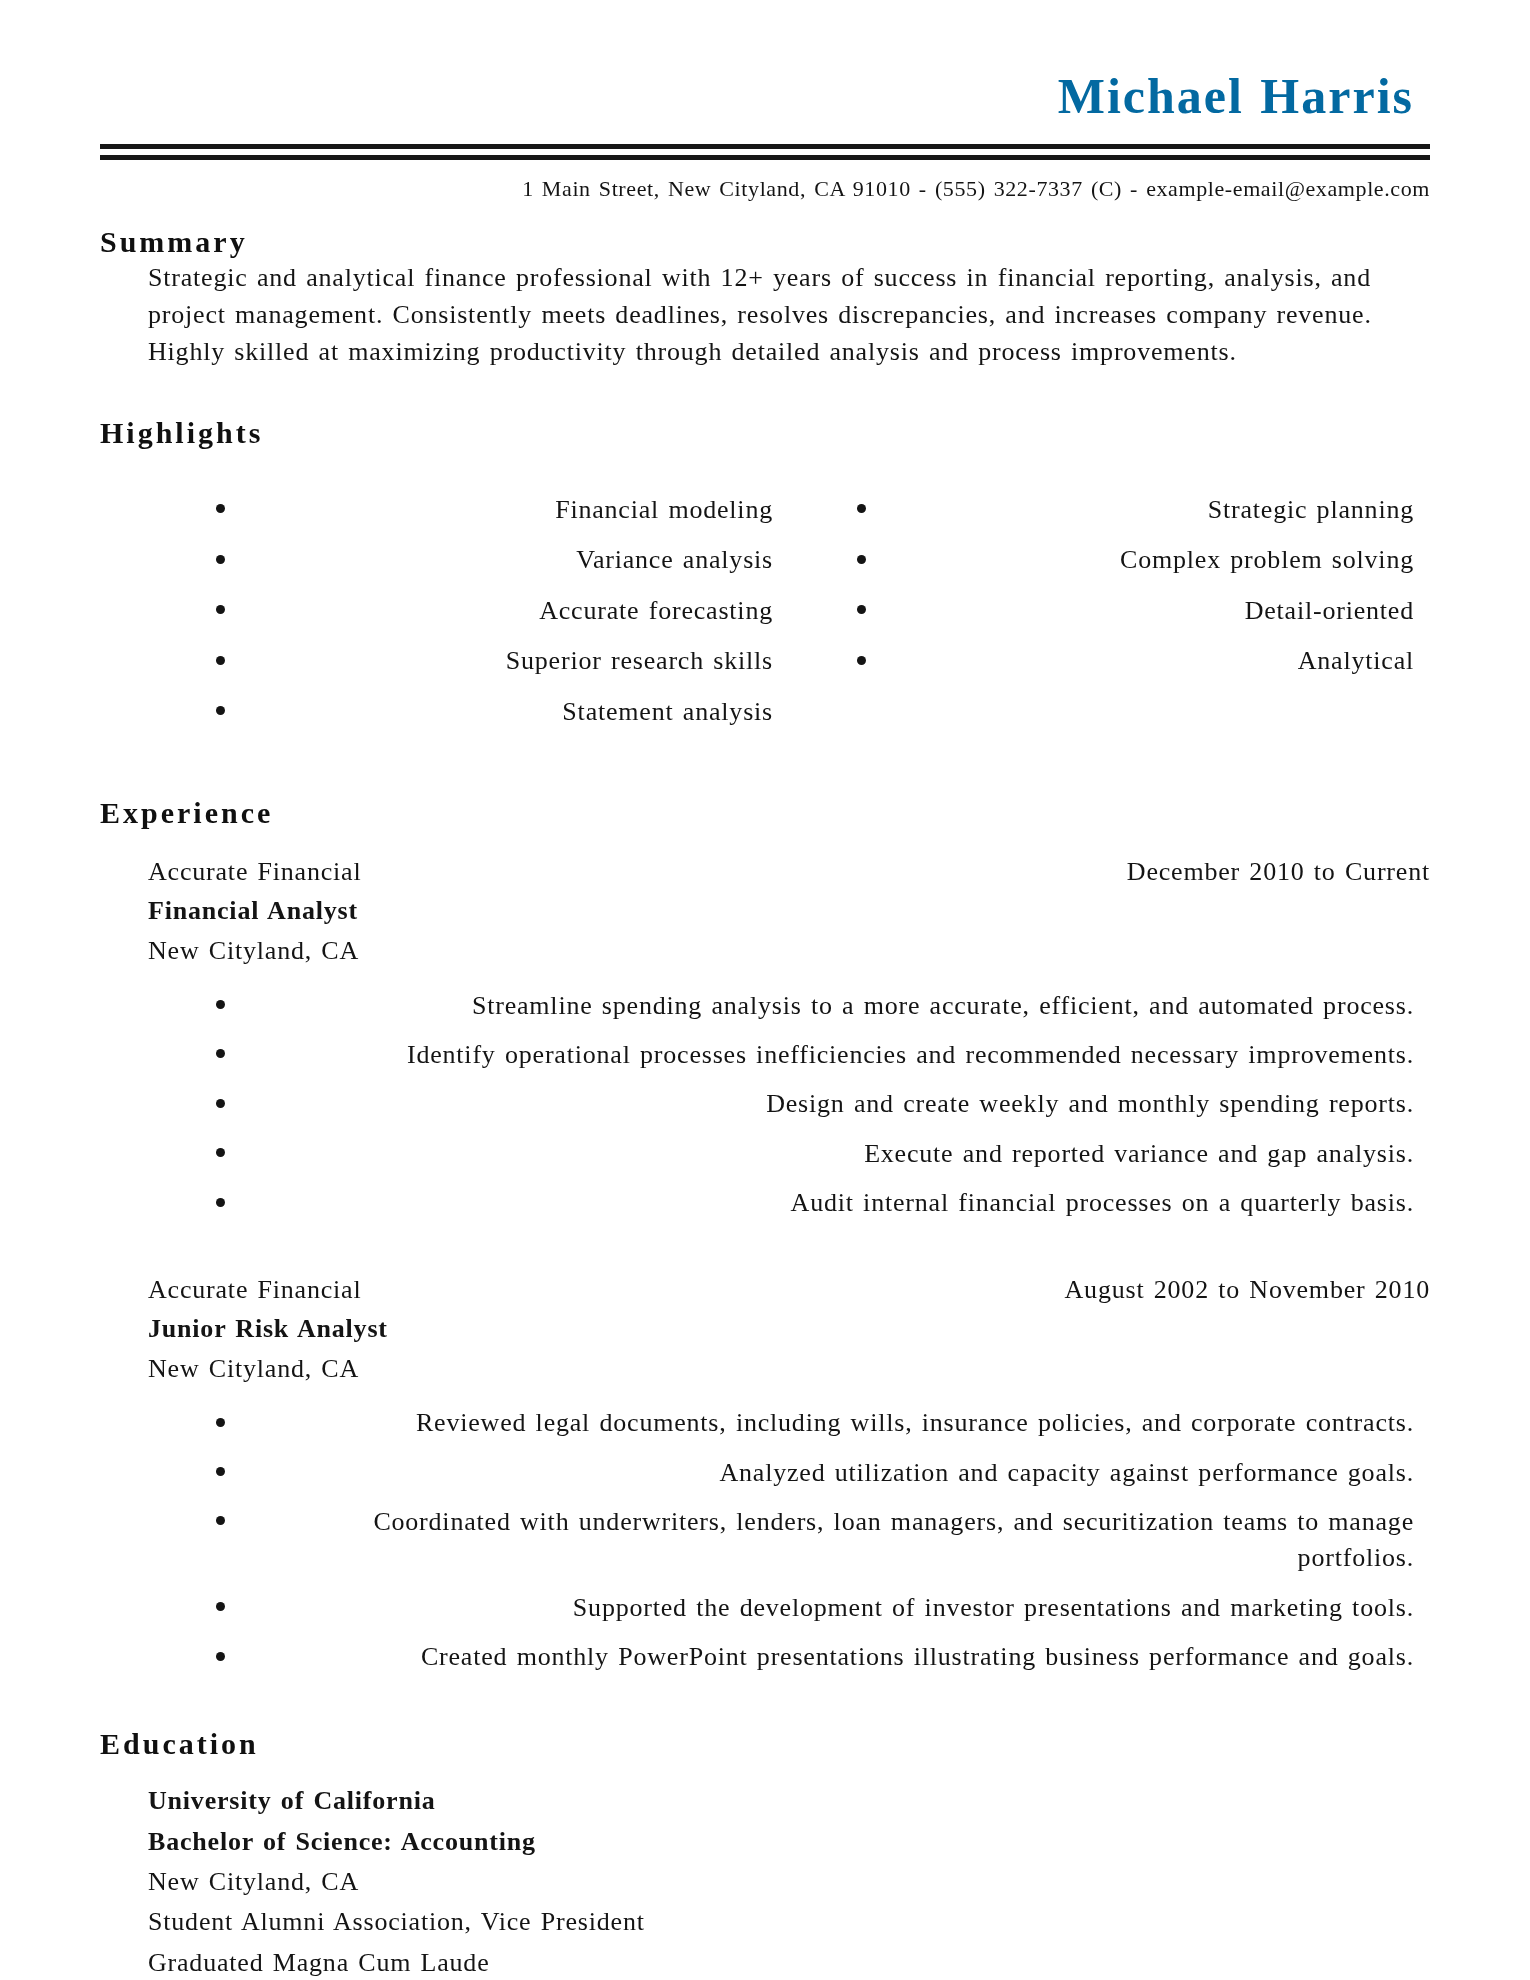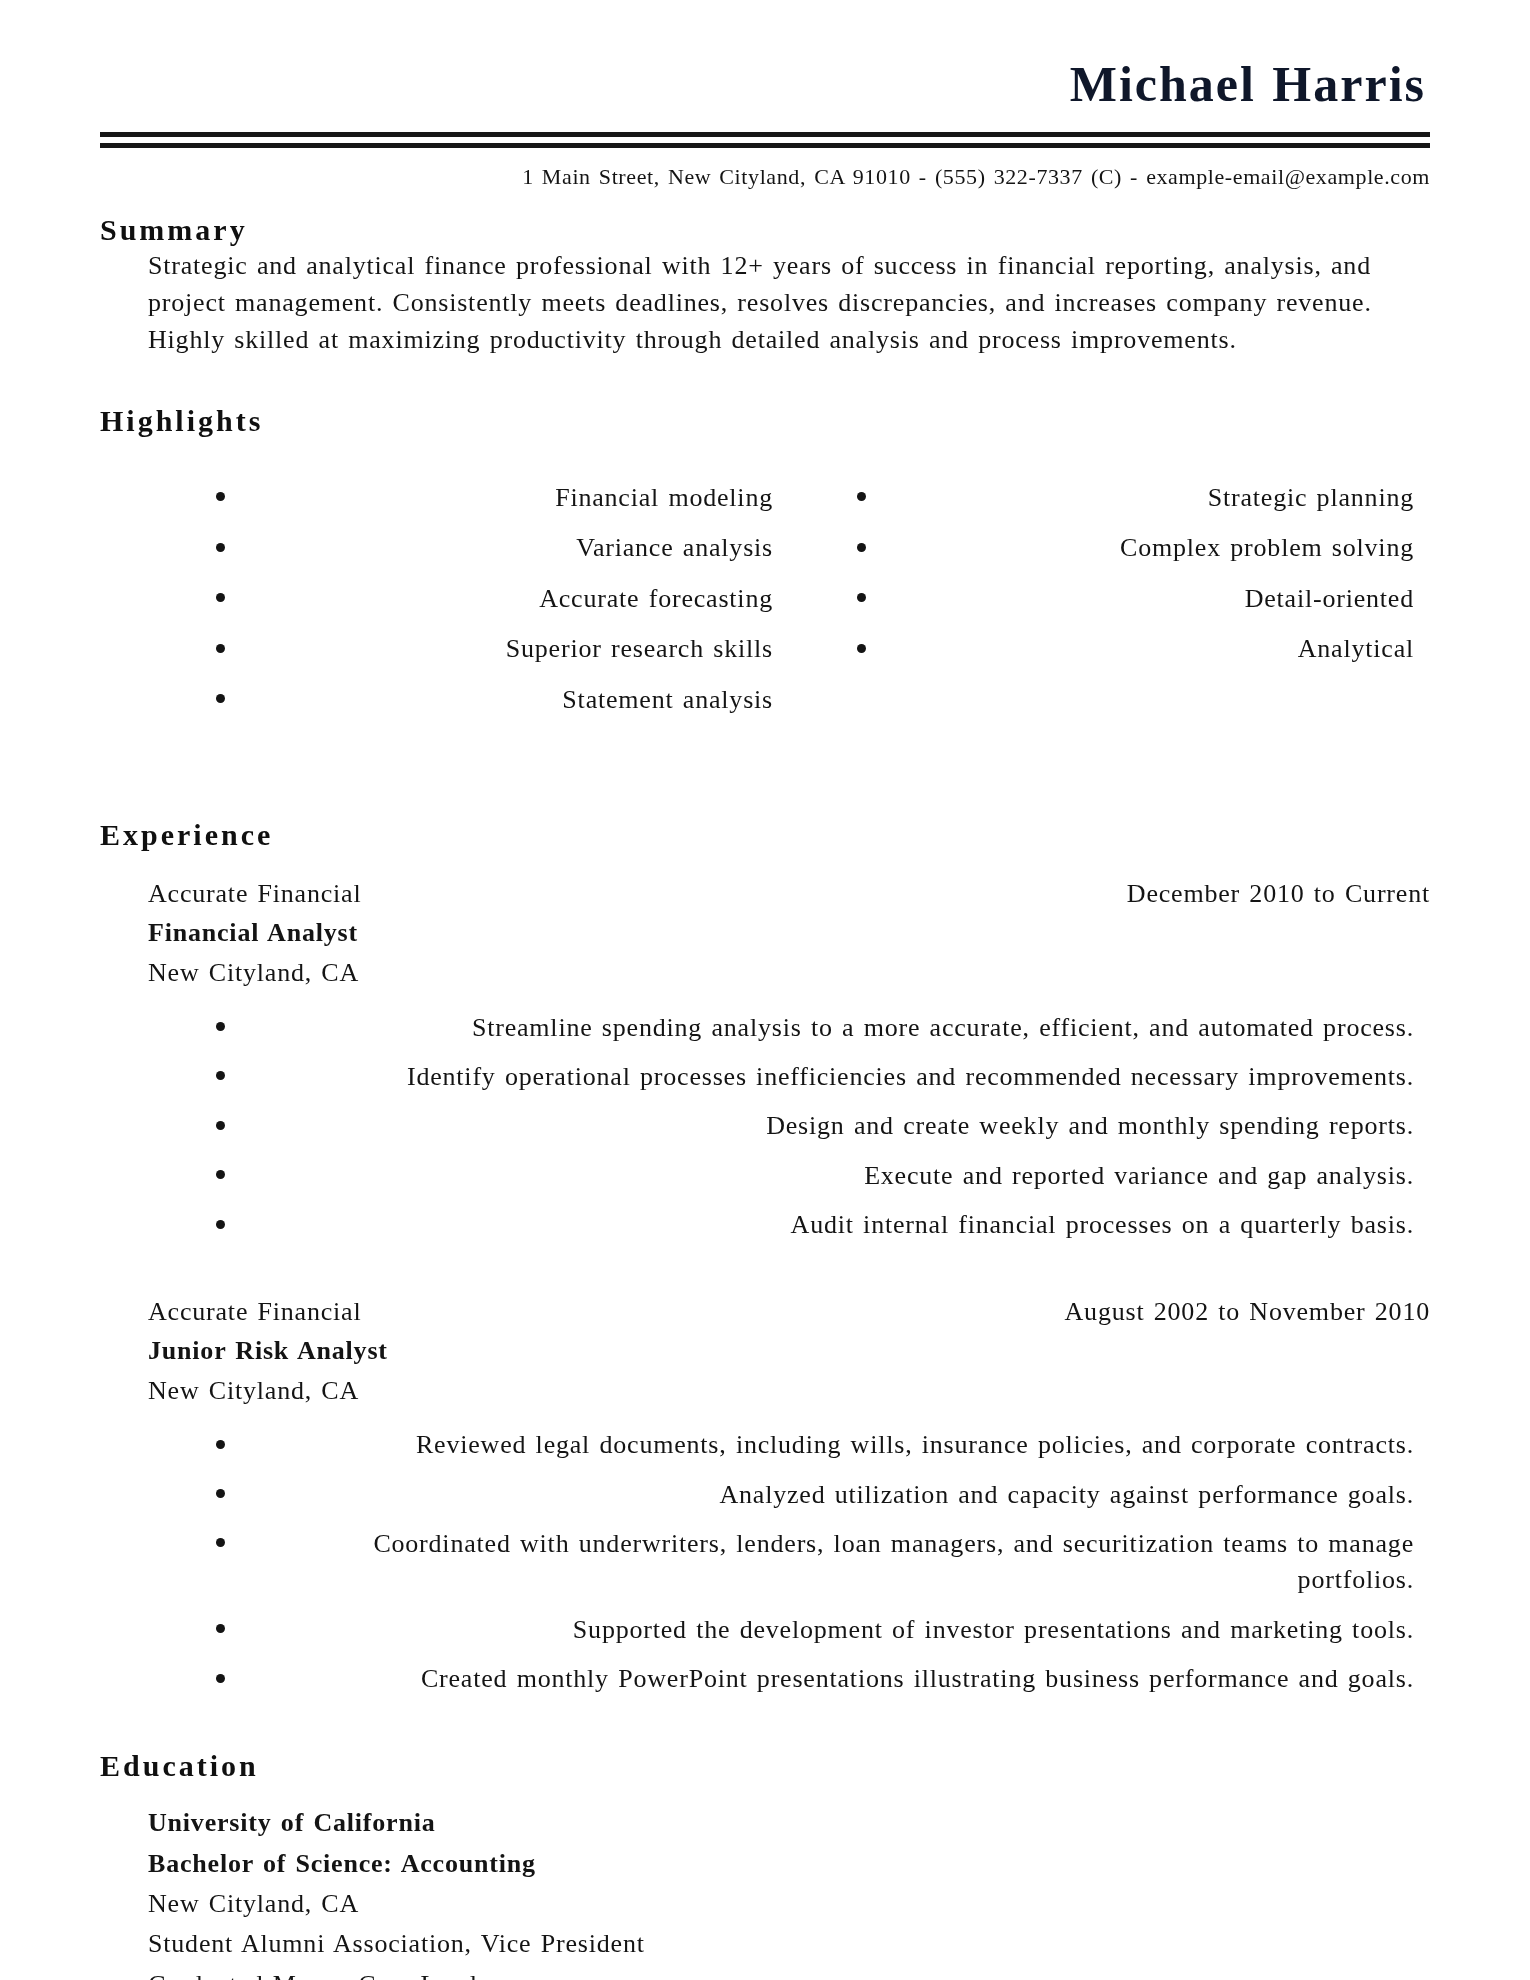--- a/index.html
+++ b/index.html
@@ -17,27 +17,27 @@
     padding: 52px 100px 40px 100px;
     font-family: "Liberation Serif", "DejaVu Serif", serif;
     color: #141414;
     font-size: 26px;
     letter-spacing: 0.8px;
     word-spacing: 2px;
     overflow: hidden;
   }
   
   .person-name {
-    margin: 4px;
+    margin: 16px;
     text-align: right;
     font-size: 50px;
     font-weight: bold;
     letter-spacing: 2px;
     line-height: 1.15;
-    color: #0f172a;
+    color: #0369a1;
   }
   .header-rule {
     margin-top: 18px;
     height: 6px;
     border-top: 5px solid #161616;
     border-bottom: 5px solid #161616;
   }
   .contact-line {
     margin-top: 16px;
     text-align: right;
@@ -47,21 +47,21 @@
   
   h2.section-title {
     margin: 0;
     font-size: 30px;
     font-weight: bold;
     letter-spacing: 3px;
     color: #101010;
   }
   .sec-summary    h2 { margin-top: 23px; }
   .sec-highlights h2 { margin-top: 46px; }
-  .sec-experience h2 { margin-top: 70px; }
+  .sec-experience h2 { margin-top: 36px; }
   .sec-education  h2 { margin-top: 52px; }
 
   .indent {
     margin-left: 48px;
   }
   .summary-text {
     margin: 0 0 0 0;
     line-height: 1.43;
   }
   

